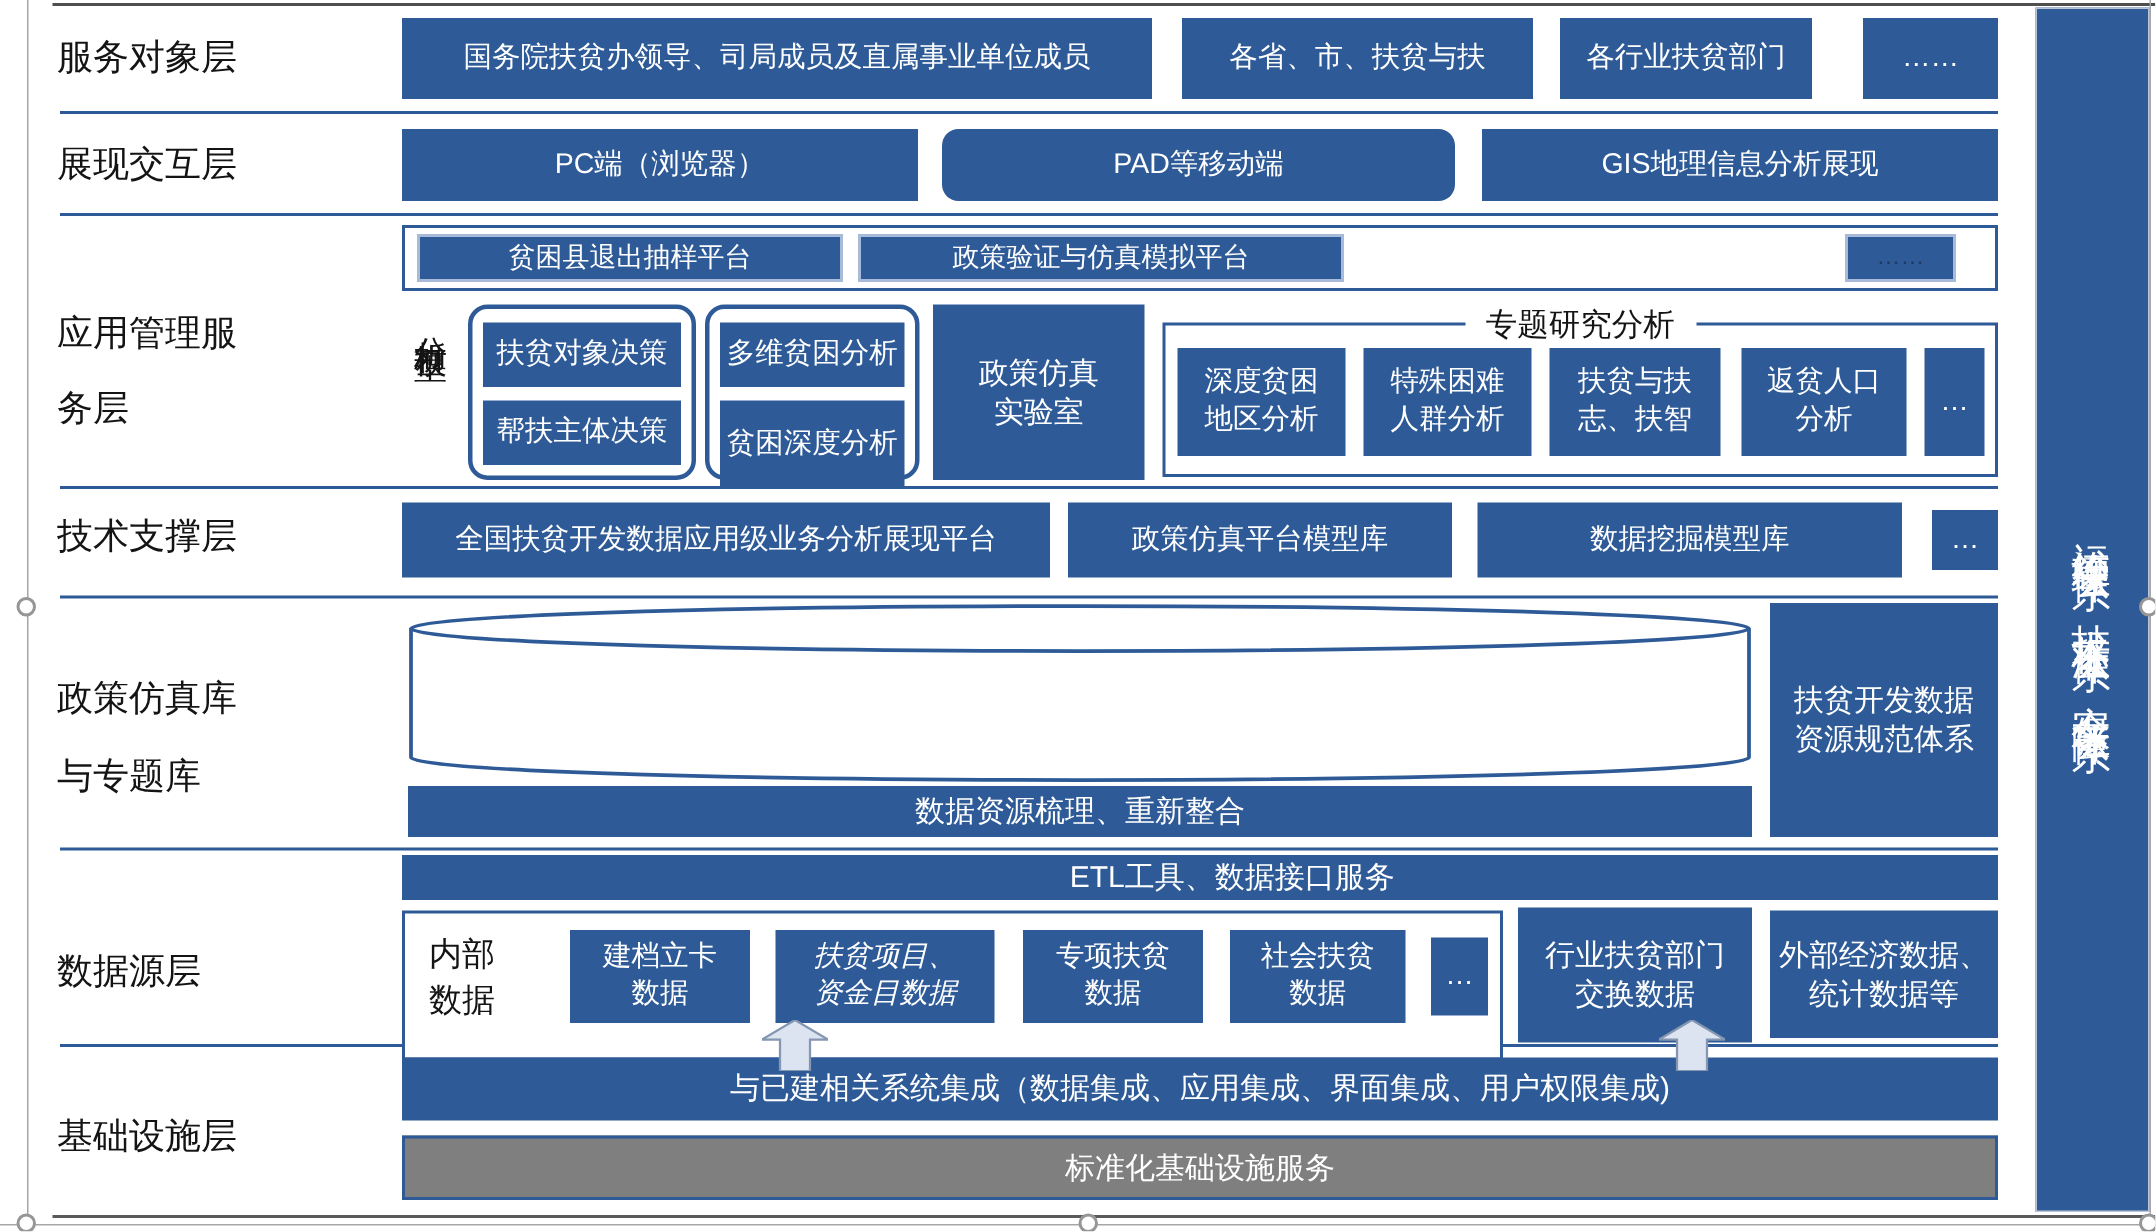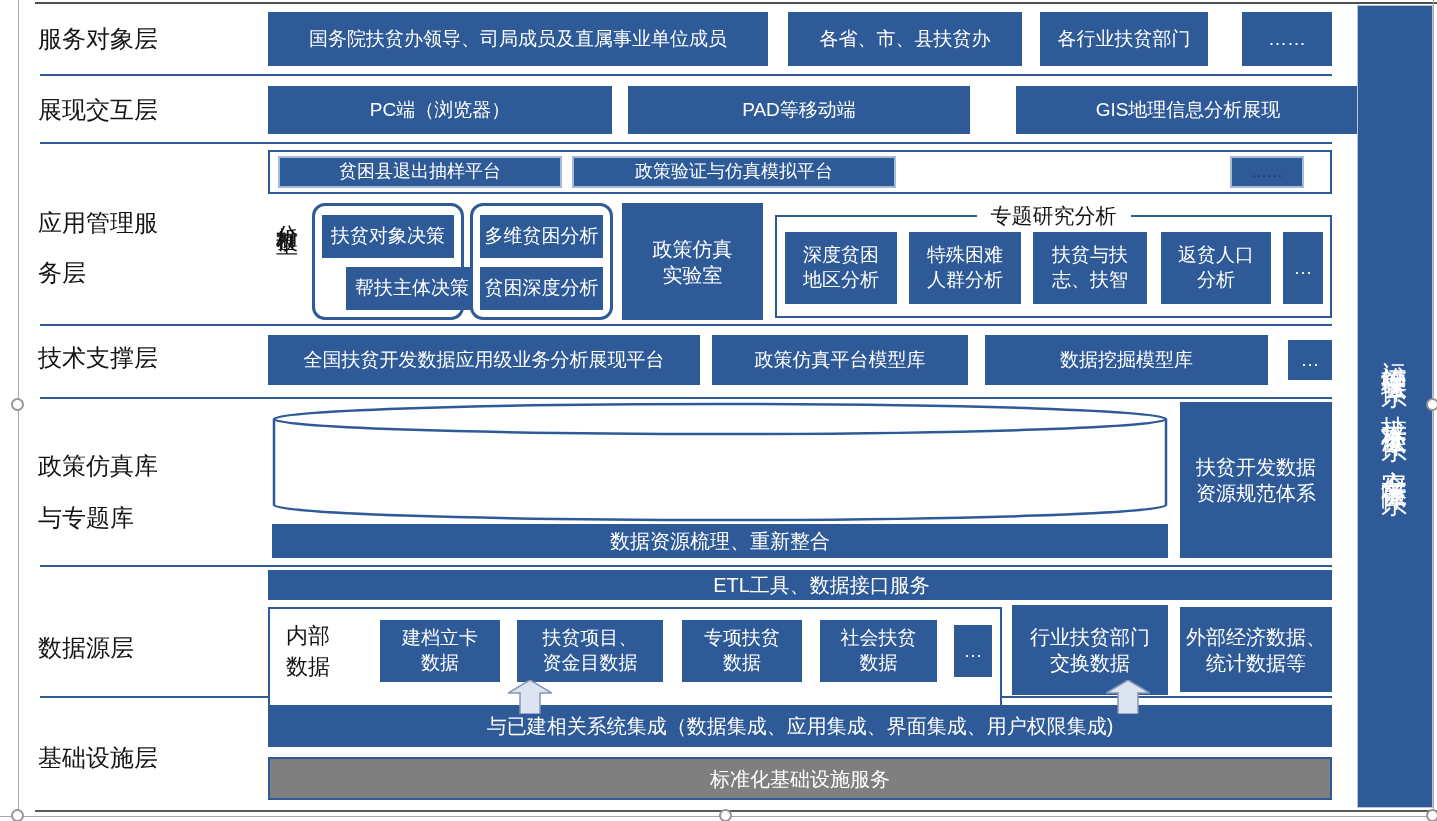--- a/index.html
+++ b/index.html
@@ -52,44 +52,44 @@
   <div class="side-label" style="top:85px;">展现交互层</div>
   <div class="side-label" style="top:198px;">应用管理服
 务层</div>
   <div class="side-label" style="top:333px;">技术支撑层</div>
   <div class="side-label" style="top:440px; line-height:52px;">政策仿真库
 与专题库</div>
   <div class="side-label" style="top:623px;">数据源层</div>
   <div class="side-label" style="top:733px;">基础设施层</div>
 
   <div class="box" style="left:268px; top:12px; width:500px; height:54px;">国务院扶贫办领导、司局成员及直属事业单位成员</div>
-  <div class="box" style="left:788px; top:12px; width:234px; height:54px;">各省、市、县扶贫办</div>
+  <div class="box" style="left:788px; top:12px; width:234px; height:54px;">各省、市、扶贫与扶</div>
   <div class="box" style="left:1040px; top:12px; width:168px; height:54px;">各行业扶贫部门</div>
   <div class="box" style="left:1242px; top:12px; width:90px; height:54px;">……</div>
 
   <div class="box" style="left:268px; top:86px; width:344px; height:48px;">PC端（浏览器）</div>
-  <div class="box" style="left:628px; top:86px; width:342px; height:48px;">PAD等移动端</div>
-  <div class="box" style="left:988px; top:86px; width:344px; height:48px;margin-left:28px;">GIS地理信息分析展现</div>
+  <div class="box" style="left:628px; top:86px; width:342px; height:48px;border-radius:11px;">PAD等移动端</div>
+  <div class="box" style="left:988px; top:86px; width:344px; height:48px;">GIS地理信息分析展现</div>
 
   <div class="container" style="left:268px; top:150px; width:1064px; height:44px;">
     <div class="box light-border" style="left:8px; top:4px; width:284px; height:32px; font-size:18px;">贫困县退出抽样平台</div>
     <div class="box light-border" style="left:302px; top:4px; width:324px; height:32px; font-size:18px;">政策验证与仿真模拟平台</div>
     <div class="box light-border dark-dots" style="left:960px; top:4px; width:74px; height:32px; font-size:16px;">……</div>
   </div>
 
   <div class="vertical-text black-text" style="position:absolute; left:272px; top:207px; height:115px; font-size:22px;">分析模型</div>
 
   <div class="container container-thick" style="left:312px; top:203px; width:152px; height:117px;">
     <div class="box" style="left:7px; top:9px; width:132px; height:43px;">扶贫对象决策</div>
-    <div class="box" style="left:7px; top:61px; width:132px; height:43px;margin-left:24px;">帮扶主体决策</div>
+    <div class="box" style="left:7px; top:61px; width:132px; height:43px;">帮扶主体决策</div>
   </div>
 
   <div class="container container-thick" style="left:470px; top:203px; width:143px; height:117px;">
     <div class="box" style="left:7px; top:9px; width:123px; height:43px;">多维贫困分析</div>
-    <div class="box" style="left:7px; top:61px; width:123px; height:43px;">贫困深度分析</div>
+    <div class="box" style="left:7px; top:61px; width:123px; height:58px;">贫困深度分析</div>
   </div>
 
   <div class="box" style="left:622px; top:203px; width:141px; height:117px; font-size:20px;">政策仿真
 实验室</div>
 
   <div class="container" style="left:775px; top:215px; width:557px; height:103px;">
     <span class="legend">专题研究分析</span>
     <div class="box" style="left:8px; top:15px; width:112px; height:72px;">深度贫困
 地区分析</div>
     <div class="box" style="left:132px; top:15px; width:112px; height:72px;">特殊困难
@@ -127,21 +127,21 @@
   <div class="box" style="left:1180px; top:402px; width:152px; height:156px; font-size:20px;">扶贫开发数据
 资源规范体系</div>
 
   <div class="box bar-text" style="left:268px; top:570px; width:1064px; height:30px;padding-left:43px;">ETL工具、数据接口服务</div>
 
   <div class="container" style="left:268px; top:607px; width:734px; height:100px;">
     <div class="black-text" style="position:absolute; left:16px; top:11px; font-size:22px; white-space:pre-line; line-height:31px;">内部
 数据</div>
     <div class="box" style="left:110px; top:11px; width:120px; height:62px;">建档立卡
 数据</div>
-    <div class="box" style="left:247px; top:11px; width:146px; height:62px;">扶贫项目、
+    <div class="box" style="left:247px; top:11px; width:146px; height:62px;font-style:italic;">扶贫项目、
 资金目数据</div>
     <div class="box" style="left:412px; top:11px; width:120px; height:62px;">专项扶贫
 数据</div>
     <div class="box" style="left:550px; top:11px; width:117px; height:62px;">社会扶贫
 数据</div>
     <div class="box" style="left:684px; top:16px; width:38px; height:52px;">…</div>
   </div>
 
   <div class="box" style="left:1012px; top:605px; width:156px; height:90px; font-size:20px;">行业扶贫部门
 交换数据</div>

